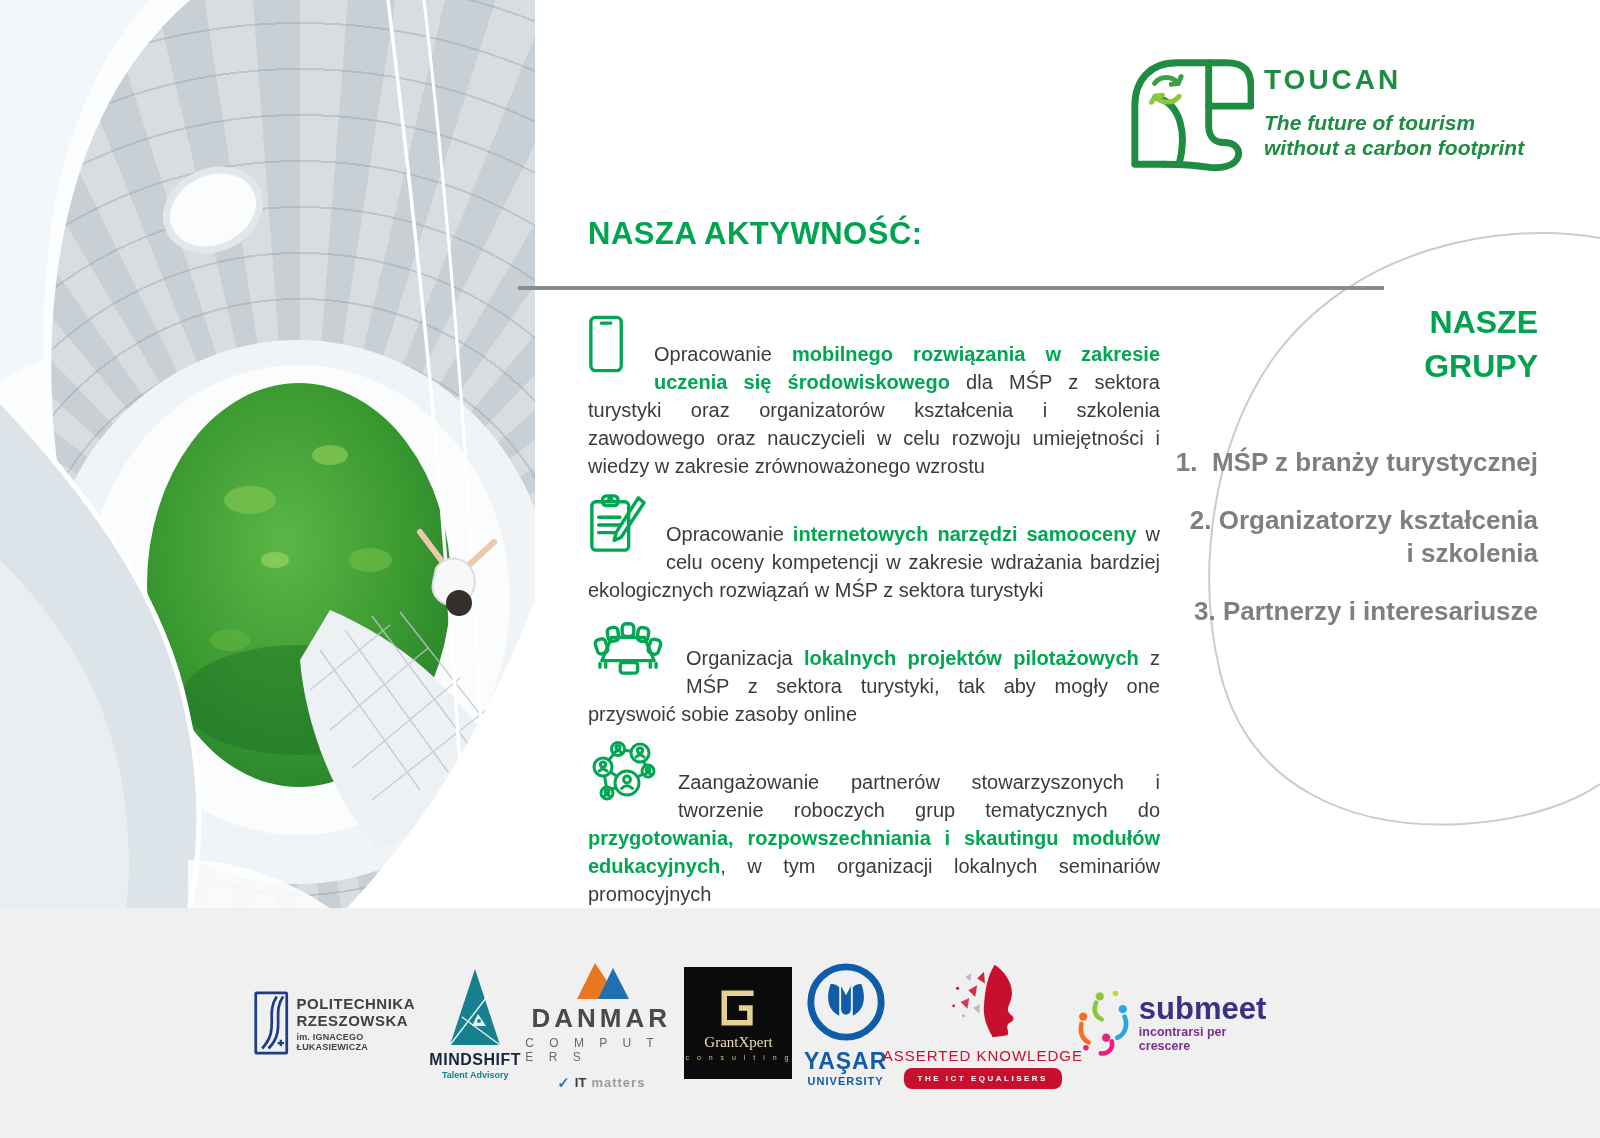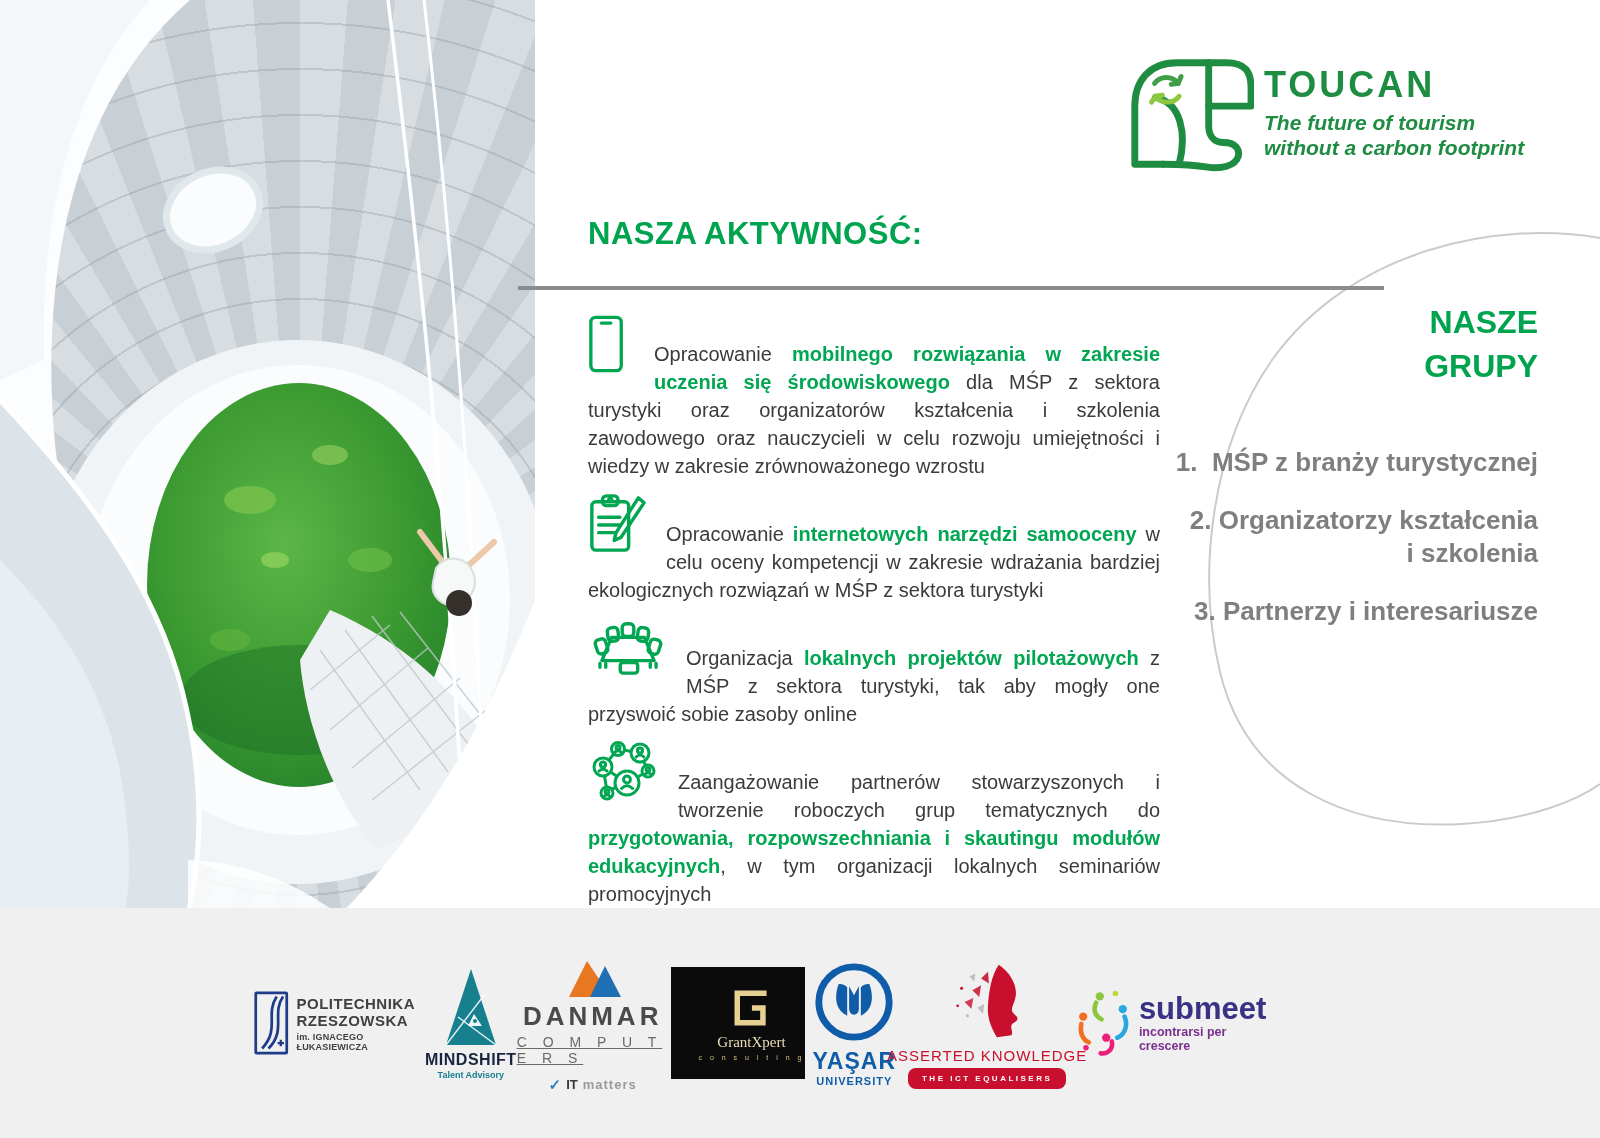--- a/index.html
+++ b/index.html
@@ -10,21 +10,21 @@
   .photo{position:absolute;left:0;top:0;width:535px;height:915px;overflow:hidden;}
   .fan{position:absolute;left:-400px;top:-80px;width:1400px;height:1400px;border-radius:50%;
        background:
          repeating-radial-gradient(circle at 50% 50%, rgba(148,158,166,0) 0 44px, rgba(148,158,166,.38) 44px 46px),
          repeating-conic-gradient(from 150deg at 50% 50%, #d8dde2 0deg 4.4deg, #c8cfd5 4.4deg 8.75deg);}
   .photo svg{position:absolute;left:0;top:0;}
 
   
   .brand{position:absolute;left:1122px;top:50px;width:430px;}
   .brand-icon{position:absolute;left:0;top:0;}
-  .brand-name{position:absolute;left:142px;top:14px;font-size:36px;font-weight:800;
+  .brand-name{position:absolute;left:142px;top:14px;font-size:28px;font-weight:800;
               letter-spacing:3px;color:#1E8C41;}
   .brand-tag{position:absolute;left:142px;top:60px;font-size:21px;line-height:25px;
              font-weight:700;font-style:italic;color:#1E8C41;font-family:Liberation Sans, sans-serif;}
 
   
   .activities{position:absolute;left:588px;top:216px;width:572px;}
   .act-heading{font-size:31px;font-weight:800;color:#00A44F;letter-spacing:.5px;margin:0;}
   .divider{position:absolute;left:518px;top:286px;width:866px;height:4px;background:#8C8C8C;}
   .act-list{margin-top:54px;}
   .activity{padding-top:34px;margin-bottom:6px;}
@@ -53,28 +53,28 @@
   .prz-text{margin-left:7px;color:#404040;}
   .prz-l1,.prz-l2{font-size:15px;font-weight:800;letter-spacing:.5px;line-height:17px;}
   .prz-l3{font-size:9px;font-weight:700;margin-top:3px;letter-spacing:.2px;}
 
   .ms{width:86px;}
   .ms-t{font-size:16px;font-weight:800;color:#19243F;letter-spacing:.5px;margin-top:4px;}
   .ms-s{font-size:9px;font-weight:700;color:#17808F;margin-top:1px;}
 
   .dm{width:152px;}
   .dm-t{font-size:26px;font-weight:700;color:#4A4A4A;letter-spacing:4px;margin-top:2px;}
-  .dm-s{font-size:14px;color:#6A6A6A;letter-spacing:6px;margin-top:2px;text-decoration:underline;}
+  .dm-s{font-size:12px;color:#6A6A6A;letter-spacing:6px;margin-top:2px;}
   .dm-tag{display:flex;align-items:center;margin-top:10px;font-size:13px;}
   .dm-check{color:#2B7BBF;font-weight:800;margin-right:5px;font-size:15px;}
   .dm-it{font-weight:800;color:#3A3A3A;margin-right:5px;}
   .dm-matters{color:#9A9A9A;font-weight:700;letter-spacing:1px;}
 
   .gx{width:108px;height:112px;background:#0b0b0b;display:flex;flex-direction:column;
-      align-items:center;justify-content:center;padding-left:26px;}
+      align-items:center;justify-content:center;}
   .gx-t{font-size:15px;color:#EADFB6;font-family:"Liberation Serif",serif;margin-top:4px;}
   .gx-s{font-size:7px;color:#D9C184;letter-spacing:3px;margin-top:3px;}
 
   .ya{width:92px;}
   .ya-t{font-size:23px;font-weight:800;color:#0F5CA8;letter-spacing:1px;margin-top:4px;}
   .ya-s{font-size:11px;font-weight:800;color:#0F5CA8;letter-spacing:1px;margin-top:0;}
 
   .ak{width:168px;}
   .ak-t{font-size:15px;color:#C8102E;letter-spacing:1px;margin-top:4px;white-space:nowrap;}
   .ak-banner{margin-top:4px;background:#C8102E;color:#fff;font-size:8px;letter-spacing:2.5px;

